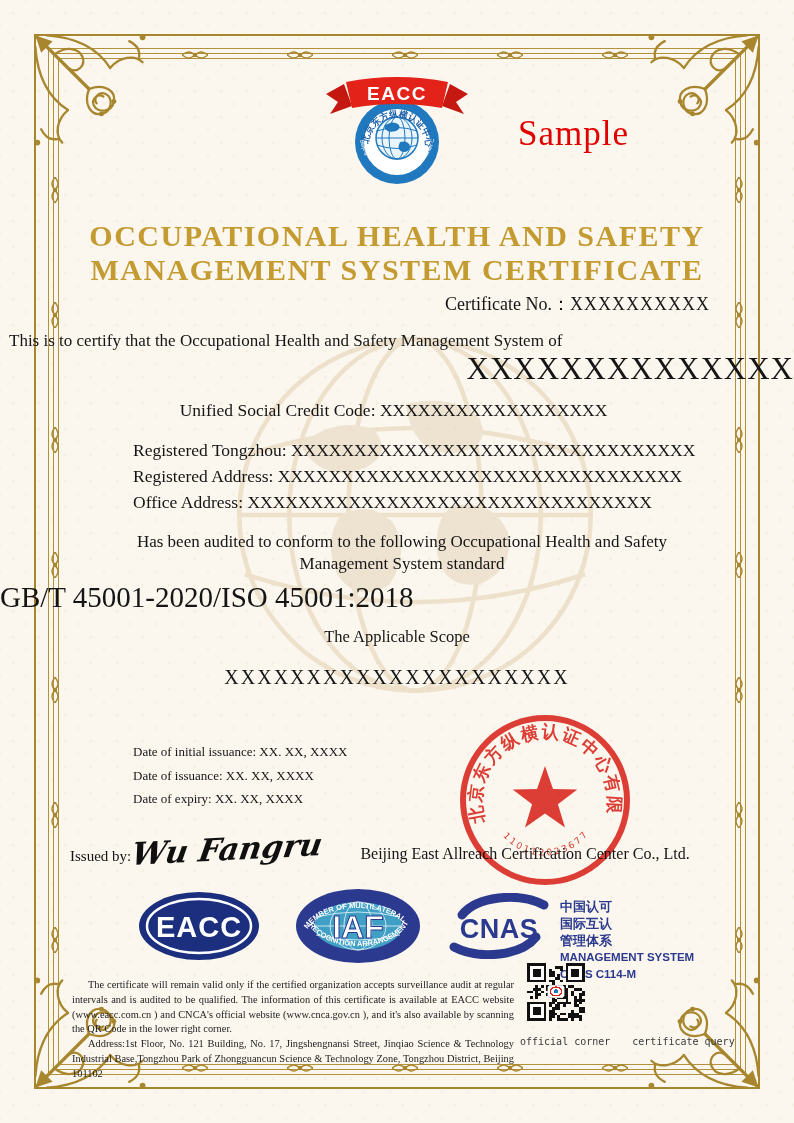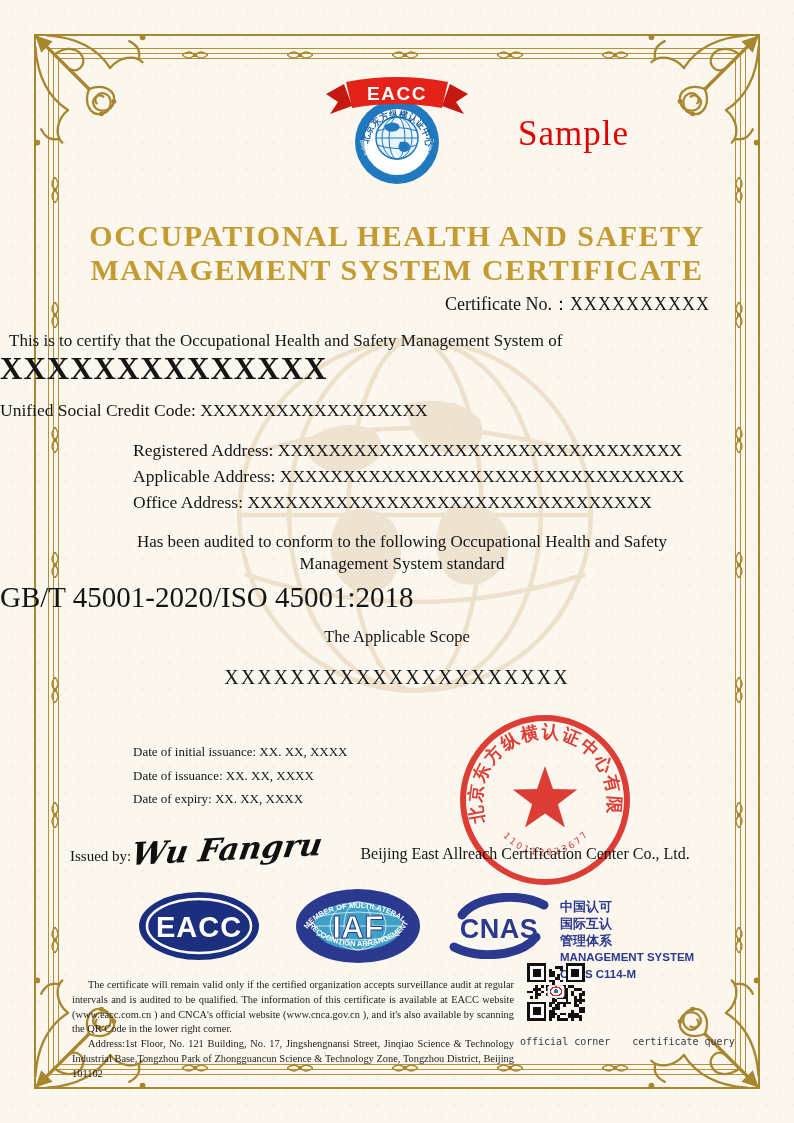--- a/index.html
+++ b/index.html
@@ -30,22 +30,22 @@
   .knot.h{transform:rotate(90deg);}
 
   .brand-logo{left:322px;top:76px;width:150px;height:110px;}
   .sample{left:518px;top:114px;font-size:35px;color:#e00000;letter-spacing:1px;}
 
   .title{left:0;right:0;top:219px;text-align:center;color:#c49b31;
     font-size:30px;font-weight:600;letter-spacing:1.5px;line-height:34px;}
   .cert-no{right:84px;top:292px;font-size:18px;}
   .cert-no .val{letter-spacing:1px;margin-left:0;}
   .certify{left:0;right:0;top:331px;text-align:left;font-size:17px;margin-left:9px;}
-  .company{left:0;right:0;top:351px;text-align:left;font-size:31px;font-weight:bold;letter-spacing:1px;}
-  .credit{left:0;right:7px;top:400px;font-size:17.5px;}
+  .company{left:0;right:0;top:351px;text-align:right;font-size:31px;font-weight:normal;letter-spacing:1px;}
+  .credit{left:0;right:7px;top:400px;text-align:center;font-size:17.5px;}
   .addresses{left:133px;top:437px;font-size:17.5px;line-height:26px;white-space:nowrap;}
   .audited{left:0;right:0;top:531px;text-align:center;font-size:17px;line-height:22px;margin-left:10px;}
   .standard{left:0;right:0;top:581px;font-size:29px;}
   .scope-label{left:0;right:0;top:627px;text-align:center;font-size:16.5px;}
   .scope-value{left:0;right:0;top:666px;text-align:center;font-size:20px;letter-spacing:2px;}
   .dates{left:133px;top:740px;font-size:13px;line-height:23.5px;}
 
   .watermark{left:215px;top:330px;width:400px;height:370px;opacity:0.35;pointer-events:none;}
 
   .seal{left:455px;top:710px;width:180px;height:180px;opacity:0.9;mix-blend-mode:multiply;z-index:5;}
@@ -258,22 +258,22 @@
   <div class="abs certify">This is to certify that the Occupational Health and Safety Management System of</div>
 
   <div class="abs company">XXXXXXXXXXXXXX</div>
 
   <div class="abs credit">
     <span>Unified Social Credit Code:</span>
     <span>XXXXXXXXXXXXXXXXXX</span>
   </div>
 
   <div class="abs addresses">
+    <div><span>Registered Tongzhou:</span> <span>XXXXXXXXXXXXXXXXXXXXXXXXXXXXXXXX</span></div>
     <div><span>Registered Address:</span> <span>XXXXXXXXXXXXXXXXXXXXXXXXXXXXXXXX</span></div>
-    <div><span>Applicable Address:</span> <span>XXXXXXXXXXXXXXXXXXXXXXXXXXXXXXXX</span></div>
     <div><span>Office Address:</span> <span>XXXXXXXXXXXXXXXXXXXXXXXXXXXXXXXX</span></div>
   </div>
 
   <div class="abs audited">
     <div>Has been audited to conform to the following Occupational Health and Safety</div>
     <div>Management System standard</div>
   </div>
 
   <div class="abs standard">GB/T 45001-2020/ISO 45001:2018</div>
   <div class="abs scope-label">The Applicable Scope</div>

